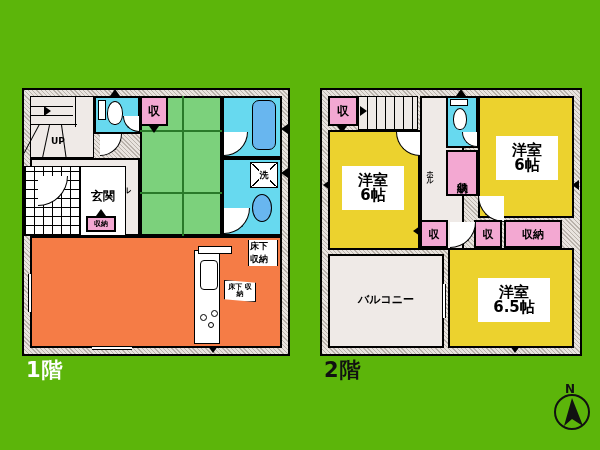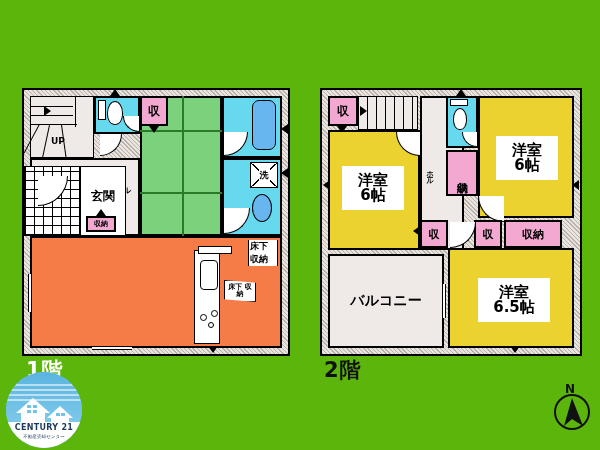--- a/index.html
+++ b/index.html
@@ -367,46 +367,26 @@
     <div class="tri down" style="left:196px; top:160px;"></div>
     <div class="tri down" style="left:230px; top:160px;"></div>
 
     <div class="rm f-yellow" style="left:128px; top:160px; width:126px; height:100px;"></div>
     <div class="lbl box" style="left:158px; top:190px; width:72px; height:44px; font-size:15px;">洋室
 6.5帖</div>
     <div class="door br" style="left:130px; top:134px; width:26px; height:26px;"></div>
     <div class="tri down" style="left:190px; top:258px;"></div>
 
     <div class="rm f-grey" style="left:8px; top:166px; width:116px; height:94px;"></div>
-    <div class="lbl plain" style="left:26px; top:204px; width:80px; height:16px; font-size:14px;">バルコニー</div>
+    <div class="lbl plain" style="left:26px; top:204px; width:80px; height:16px; font-size:11px;">バルコニー</div>
     <div class="win v" style="left:122px; top:196px; width:4px; height:34px;"></div>
   </div>
 
   <div class="floor-label dark" style="left:324px; top:356px;">2階</div>
 
-  <div id="logo" style="left:6px; top:372px;">
-    <div class="sky"></div>
-    <div class="ray" style="top:12px;"></div>
-    <div class="ray" style="top:17px;"></div>
-    <div class="ray" style="top:22px;"></div>
-    <div class="ray" style="top:27px;"></div>
-    <div class="band"></div>
-    <div class="roof" style="left:10px; top:26px;"></div>
-    <div class="house" style="left:15px; top:41px; width:24px; height:16px;"></div>
-    <div class="win2" style="left:21px; top:33px;"></div>
-    <div class="win2" style="left:27px; top:33px;"></div>
-    <div class="win2" style="left:21px; top:38px;"></div>
-    <div class="win2" style="left:27px; top:38px;"></div>
-    <div class="roof" style="left:41px; top:34px; border-left-width:13px; border-right-width:13px; border-bottom-width:12px;"></div>
-    <div class="house" style="left:45px; top:46px; width:18px; height:12px;"></div>
-    <div class="win2" style="left:50px; top:41px;"></div>
-    <div class="win2" style="left:55px; top:41px;"></div>
-    <div class="c21">CENTURY 21</div>
-    <div class="c21sub">不動産売却センター</div>
-  </div>
 
   <div id="compass" style="left:552px; top:382px; width:42px; height:54px;">
     <div class="n">N</div>
     <div class="ring"></div>
     <svg width="42" height="54" style="position:absolute; left:0; top:0;">
       <polygon points="20,16 31,44 20,37 12,44" fill="#111"></polygon>
     </svg>
   </div>
 
 </div>

